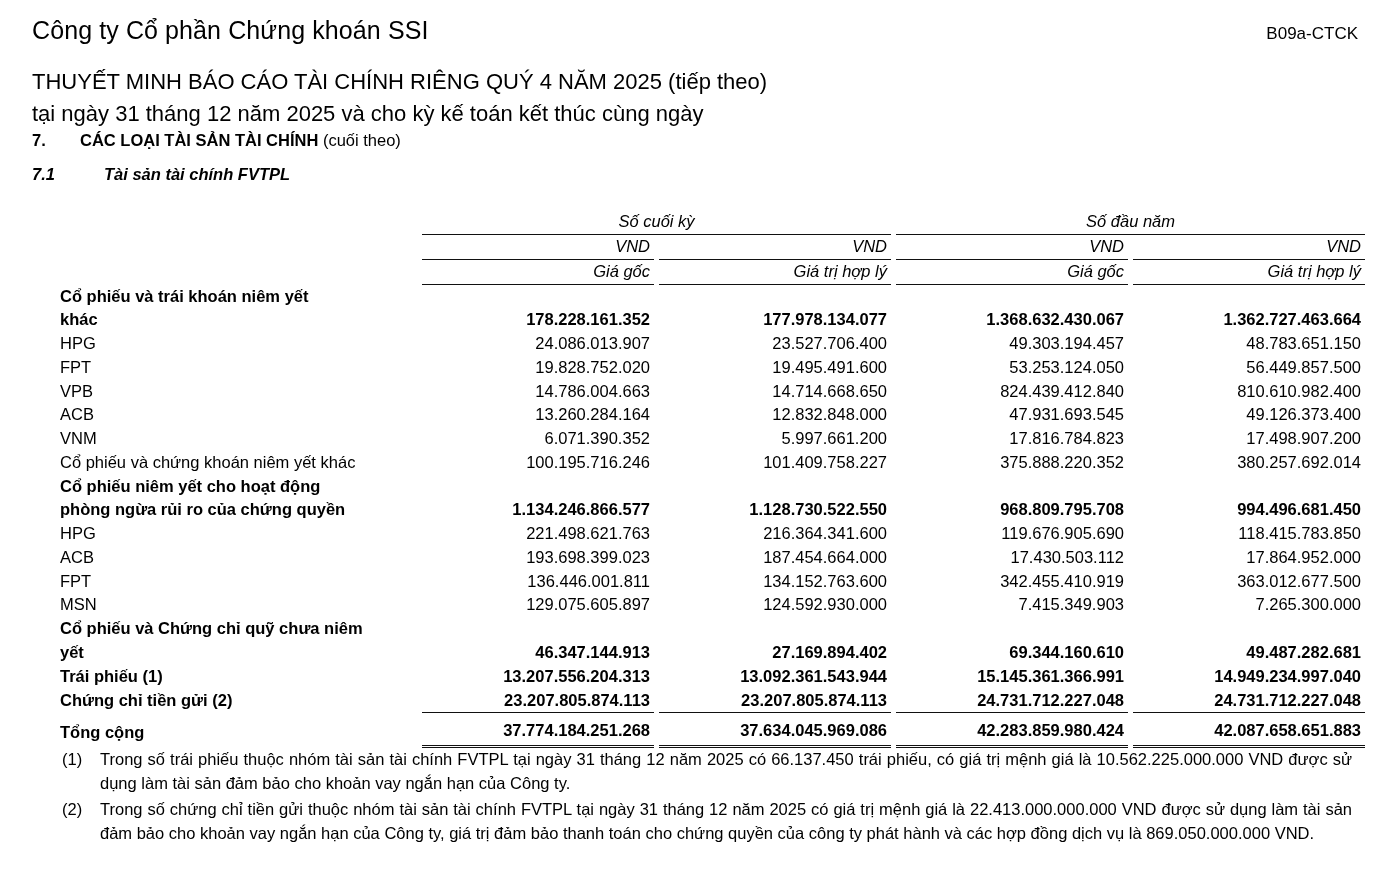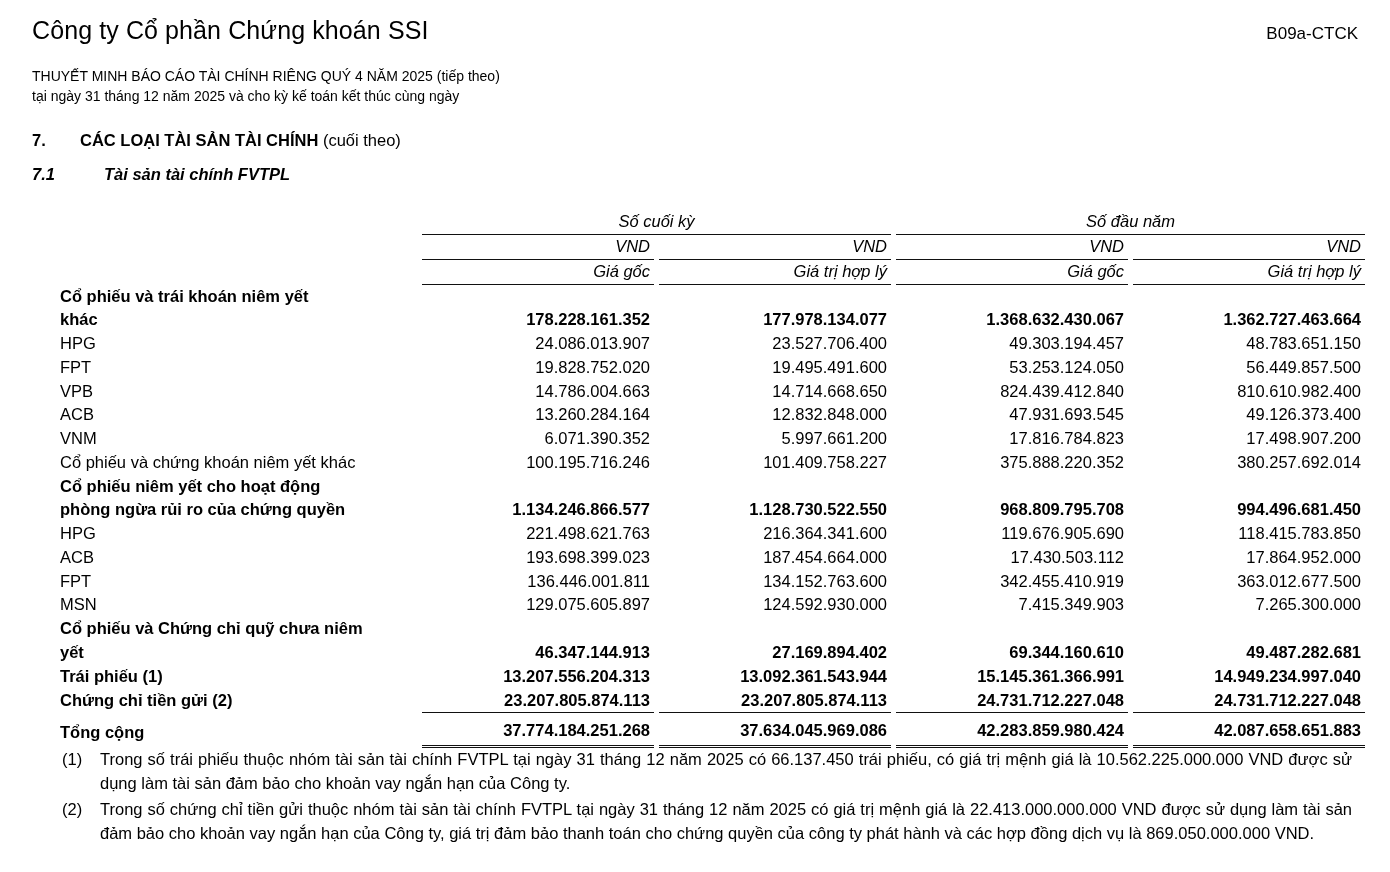--- a/index.html
+++ b/index.html
@@ -42,21 +42,21 @@
     white-space: nowrap;
   }
 
   .subtitle-block {
     position: absolute;
     left: 32px;
     top: 66px;
     line-height: 1.45;
   }
   .subtitle-line {
-    font-size: 14px;
+    font-size: 22px;
     white-space: nowrap;
   }
 
   
   .section-heading {
     position: absolute;
     left: 32px;
     top: 131px;
     font-size: 16.5px;
     white-space: nowrap;

